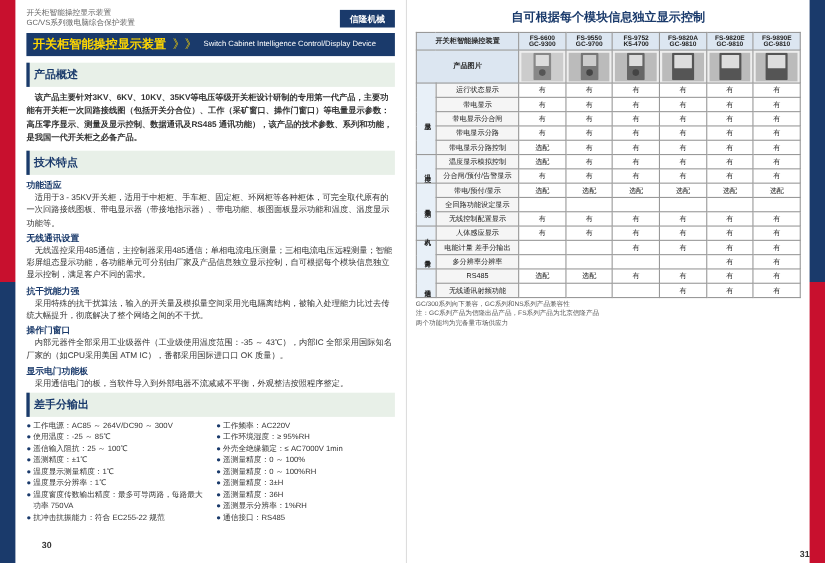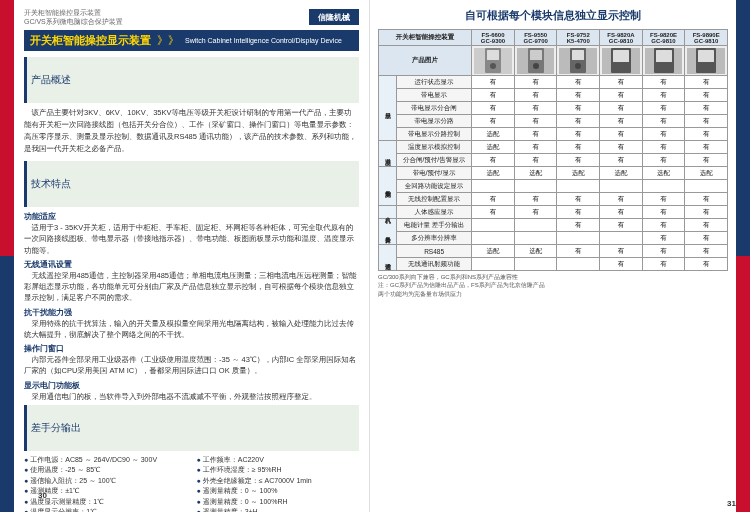--- a/index.html
+++ b/index.html
@@ -101,35 +101,36 @@
       margin-right: 6px;
     }
     .title-en {
       font-size: 7px;
       color: #fff;
     }
     
     .section-heading {
       background: #e8f0e8;
       border-left: 3px solid #1a3a6b;
-      padding: 16px 4px;
+      padding: 4px 4px;
       font-size: 10px;
-      font-weight: normal;
+      font-weight: bold;
       color: #1a3a6b;
       margin-bottom: 4px;
     }
     .section-content {
       font-size: 7.5px;
       color: #333;
       line-height: 1.6;
       margin-bottom: 6px;
     }
     .section-content p {
       text-indent: 1em;
       margin-bottom: 2px;
+      font-weight: bold;
     }
     
     .tech-feature {
       margin-bottom: 3px;
     }
     .tech-feature-title {
       font-weight: bold;
       color: #1a3a6b;
       font-size: 8px;
     }

